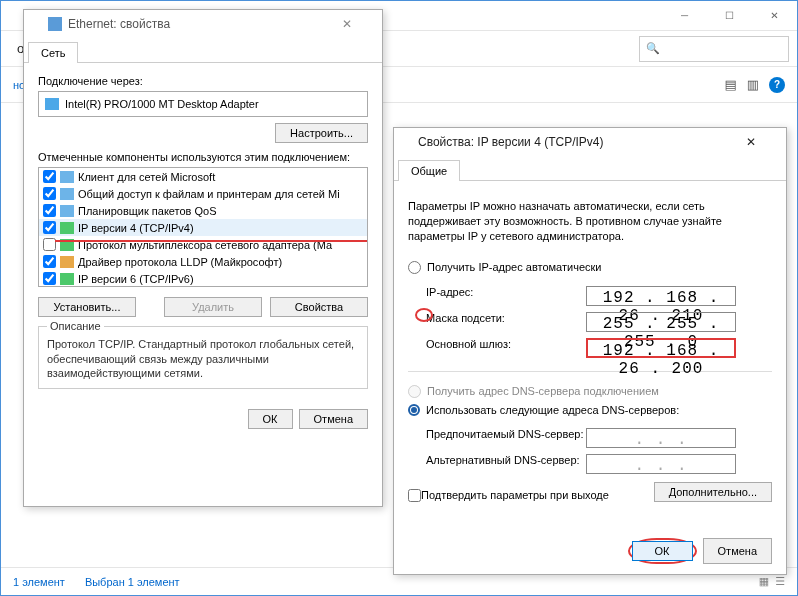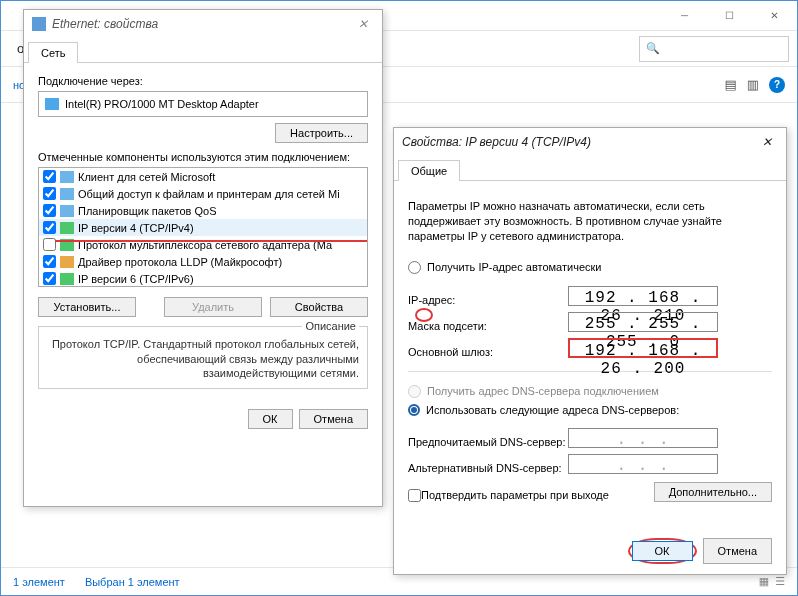--- a/index.html
+++ b/index.html
@@ -19,21 +19,21 @@
 .subbar-link { color: #0066cc; cursor: pointer; }
 .subbar-icons { margin-left: auto; display: flex; gap: 10px; align-items: center; color: #555; }
 .subbar-icons .icon { font-size: 13px; cursor: pointer; }
 .help-icon { width: 16px; height: 16px; border-radius: 50%; background: #0078d4; color: #fff; display: flex; align-items: center; justify-content: center; font-size: 10px; font-weight: bold; }
 
 .statusbar { position: absolute; bottom: 0; left: 0; right: 0; height: 28px; display: flex; align-items: center; padding: 0 12px; border-top: 1px solid #e5e5e5; gap: 20px; color: #0066cc; }
 .statusbar .view-icons { margin-left: auto; display: flex; gap: 6px; color: #888; }
 
 
 .dialog1 { position: absolute; top: 8px; left: 22px; width: 360px; height: 498px; background: #fff; border: 1px solid #aaa; box-shadow: 2px 2px 8px rgba(0,0,0,0.2); z-index: 10; }
-.dlg-titlebar { height: 28px; display: flex; align-items: center; padding: 0 8px; font-style: italic; }
+.dlg-titlebar { height: 28px; display: flex; align-items: center; padding: 0 24px; }
 .dlg-title-icon { width: 14px; height: 14px; background: #5a9bd8; margin-right: 6px; }
 .dlg-title { color: #555; font-size: 12px; flex: 1; }
 .dlg-close { color: #888; font-size: 12px; padding: 2px 6px; cursor: pointer; }
 .tabstrip { display: flex; border-bottom: 1px solid #ccc; padding: 0 4px; margin-top: 4px; }
 .tab { padding: 4px 12px; border: 1px solid #ccc; border-bottom: none; background: #fff; margin-bottom: -1px; }
 .dlg-body { padding: 12px 14px; }
 .field-label { margin-bottom: 4px; }
 .adapter-box { border: 1px solid #aaa; padding: 6px; display: flex; align-items: center; gap: 6px; }
 .net-icon { width: 14px; height: 12px; background: #4ca8e8; }
 .btn { border: 1px solid #aaa; background: #f0f0f0; padding: 3px 14px; cursor: pointer; }
@@ -46,36 +46,36 @@
 .comp-icon { width: 14px; height: 12px; }
 .comp-icon.net { background: #4cc86a; }
 .comp-icon.svc { background: #6db4e8; }
 .comp-icon.drv { background: #e8a848; }
 .red-underline { position: absolute; left: 16px; width: 340px; height: 2px; background: transparent; border-top: 2px solid #e03838; top: 72px; }
 
 .btn-row-3 { display: flex; gap: 8px; margin-top: 10px; }
 .btn-row-3 .btn { flex: 1; }
 .btn[disabled] { color: #999; margin-left: 20px; }
 .desc-border { border: 1px solid #ccc; padding: 8px; margin-top: 2px; font-size: 11px; color: #333; line-height: 1.3; }
-fieldset.desc-border { padding-top: 4px; text-align: right; }
+fieldset.desc-border { padding-top: 4px; }
 fieldset.desc-border legend { padding: 0 3px; }
 
 .dlg-footer { display: flex; justify-content: flex-end; gap: 6px; padding: 8px 14px; }
 
 
 .dialog2 { position: absolute; top: 126px; left: 392px; width: 394px; height: 448px; background: #fff; border: 1px solid #aaa; box-shadow: 2px 2px 8px rgba(0,0,0,0.2); z-index: 20; }
 .d2-body { padding: 10px 14px; }
 .info-text { margin: 8px 0 14px; line-height: 1.35; }
 .radio-group { margin-bottom: 6px; }
 .radio-row { display: flex; align-items: center; gap: 6px; padding: 3px 0; }
 .radio-row input[type=radio] { width: 13px; height: 13px; }
 .radio-row.disabled { color: #888; }
 .red-ellipse-radio { position: absolute; width: 18px; height: 14px; border: 2px solid #e03838; border-radius: 50%; left: 21px; top: 127px; pointer-events: none; }
 
-.ip-field-row { display: flex; align-items: flex-end; padding: 3px 0; }
+.ip-field-row { display: flex; align-items: flex-start; padding: 3px 0; margin-left: 18px; }
 .ip-field-row .lbl { width: 160px; }
 .ip-input { border: 1px solid #888; width: 150px; height: 20px; font-family: "Courier New", monospace; font-size: 16px; text-align: center; letter-spacing: 1px; padding: 2px 4px; }
 .ip-input.red-box { border: 2px solid #e03838; }
 .ip-input.disabled { color: #aaa; }
 
 hr.sep { border: none; border-top: 1px solid #ddd; margin: 10px 0; }
 .radio-row .blue-radio { width: 12px; height: 12px; border: 2px solid #1e5fa8; border-radius: 50%; display: inline-flex; align-items: center; justify-content: center; }
 .radio-row .blue-radio .dot { width: 6px; height: 6px; background: #1e5fa8; border-radius: 50%; }
 
 .confirm-row { display: flex; align-items: center; gap: 0; margin-top: 12px; }

